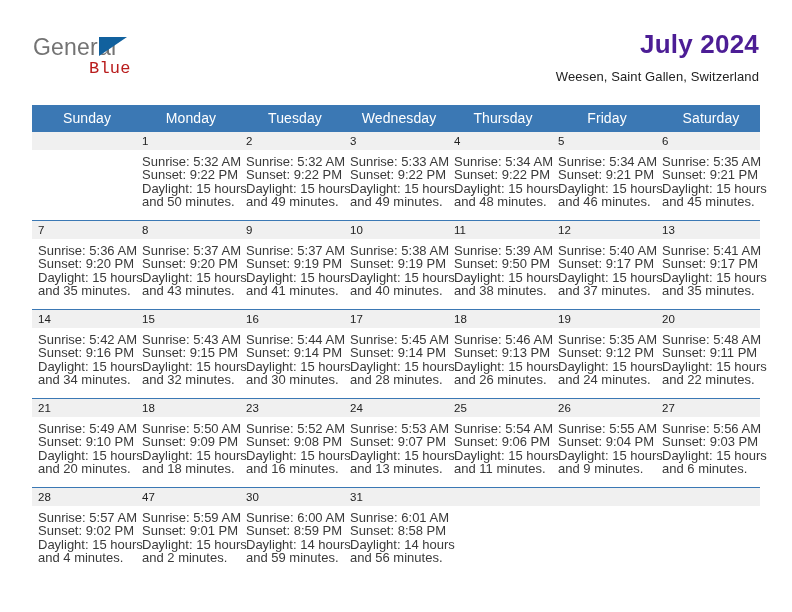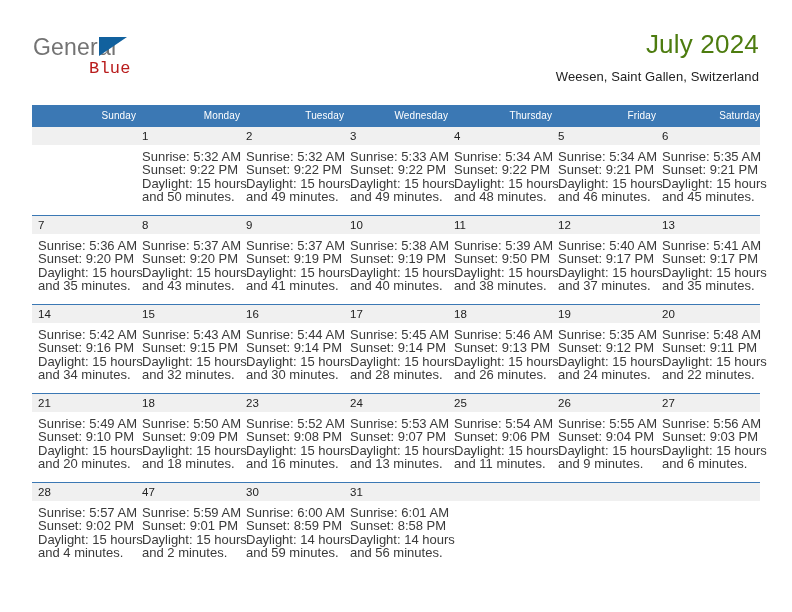--- a/index.html
+++ b/index.html
@@ -71,22 +71,22 @@
 
   .title-block {
     position: absolute;
     right: 0;
     top: 0;
     text-align: right;
   }
   .month-title {
     font-size: 26px;
     line-height: 32px;
-    color: #4d7c0f;
-    font-weight: normal;
+    color: #4c1d95;
+    font-weight: bold;
     margin: 0;
     letter-spacing: 0.2px;
   }
   .location-subtitle {
     font-size: 13px;
     line-height: 18px;
     color: #222222;
     margin: 8px 0 8px 0;
     letter-spacing: 0.1px;
   }
@@ -97,23 +97,23 @@
     left: 32px;
     top: 105px;
     width: 728px;
     border-collapse: collapse;
     table-layout: fixed;
   }
 
   .calendar th {
     background: #3b78b4;
     color: #ffffff;
-    font-size: 10px;
+    font-size: 14px;
     font-weight: normal;
-    text-align: right;
+    text-align: center;
     padding: 5px 0 5px 6px;
     height: 20px;
     letter-spacing: 0.1px;
     box-sizing: border-box;
   }
 
   .week-row > td {
     vertical-align: top;
     padding: 0;
     border-top: 1px solid #3b78b4;

